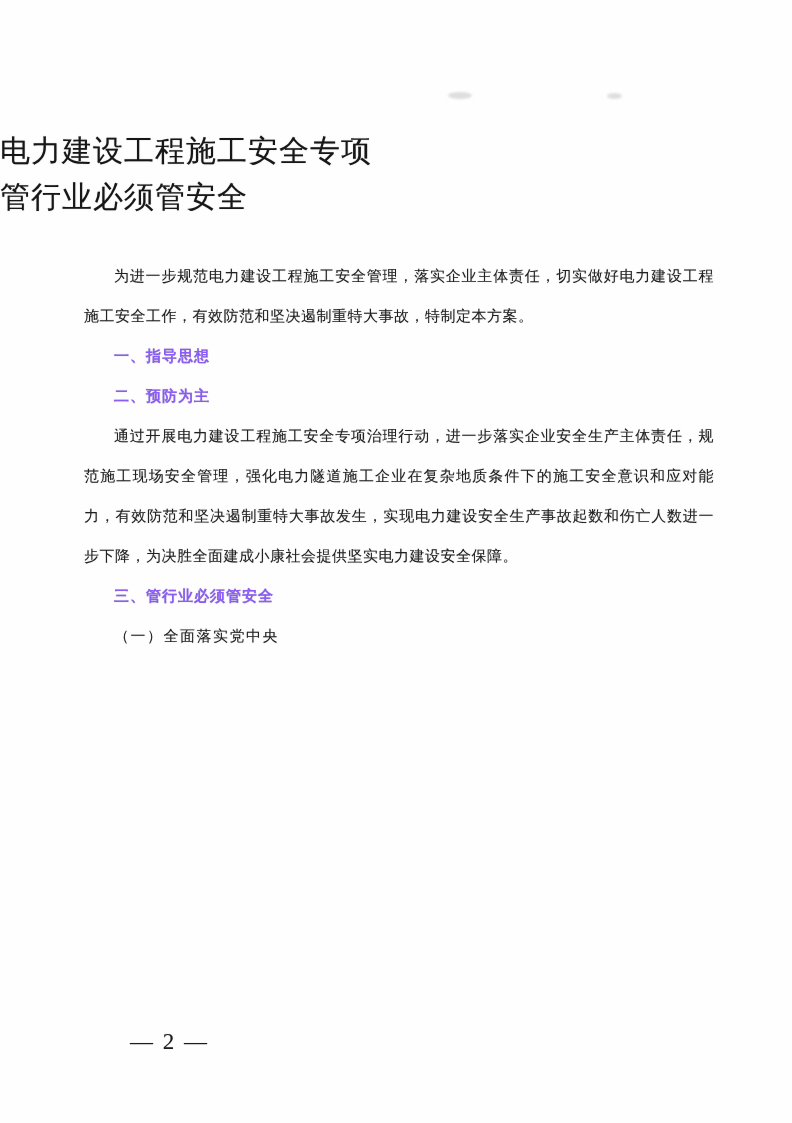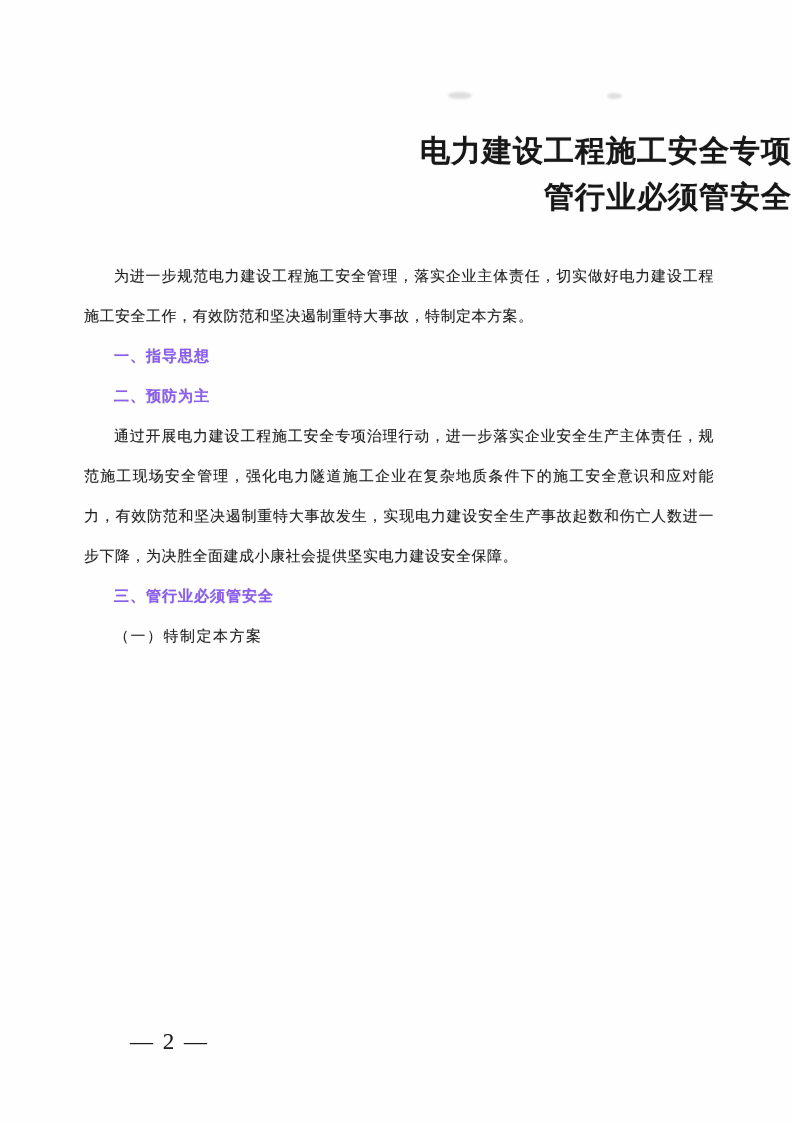--- a/index.html
+++ b/index.html
@@ -26,23 +26,23 @@
   }
   .artifact-1 { left: 448px; top: 92px; width: 24px; height: 7px; }
   .artifact-2 { left: 607px; top: 93px; width: 15px; height: 6px; }
 
   .doc-title {
     position: absolute;
     top: 128px;
     left: 0;
     right: 0;
     margin: 0;
-    text-align: right;
+    text-align: left;
     font-family: "Liberation Sans", "DejaVu Sans", sans-serif;
-    font-weight: bold;
+    font-weight: normal;
     font-size: 30px;
     line-height: 46px;
     letter-spacing: 1px;
     color: #171717;
     text-shadow: 0 0 1px rgba(30,30,30,0.45);
   }
   .doc-title .title-line { display: block; }
 
   .body-text {
     position: absolute;
@@ -100,21 +100,21 @@
 
     <p class="heading">一、指导思想</p>
 
 
     <p class="heading">二、预防为主</p>
 
     <p class="para">通过开展电力建设工程施工安全专项治理行动，进一步落实企业安全生产主体责任，规范施工现场安全管理，强化电力隧道施工企业在复杂地质条件下的施工安全意识和应对能力，有效防范和坚决遏制重特大事故发生，实现电力建设安全生产事故起数和伤亡人数进一步下降，为决胜全面建成小康社会提供坚实电力建设安全保障。</p>
 
     <p class="heading">三、管行业必须管安全</p>
 
-    <p class="sub-heading">（一）特制定本方案</p>
+    <p class="sub-heading">（一）全面落实党中央</p>
 
   </div>
 
   <div class="page-footer">
     <span>— 2 —</span>
   </div>
 
 </div>
 
 </body></html>

